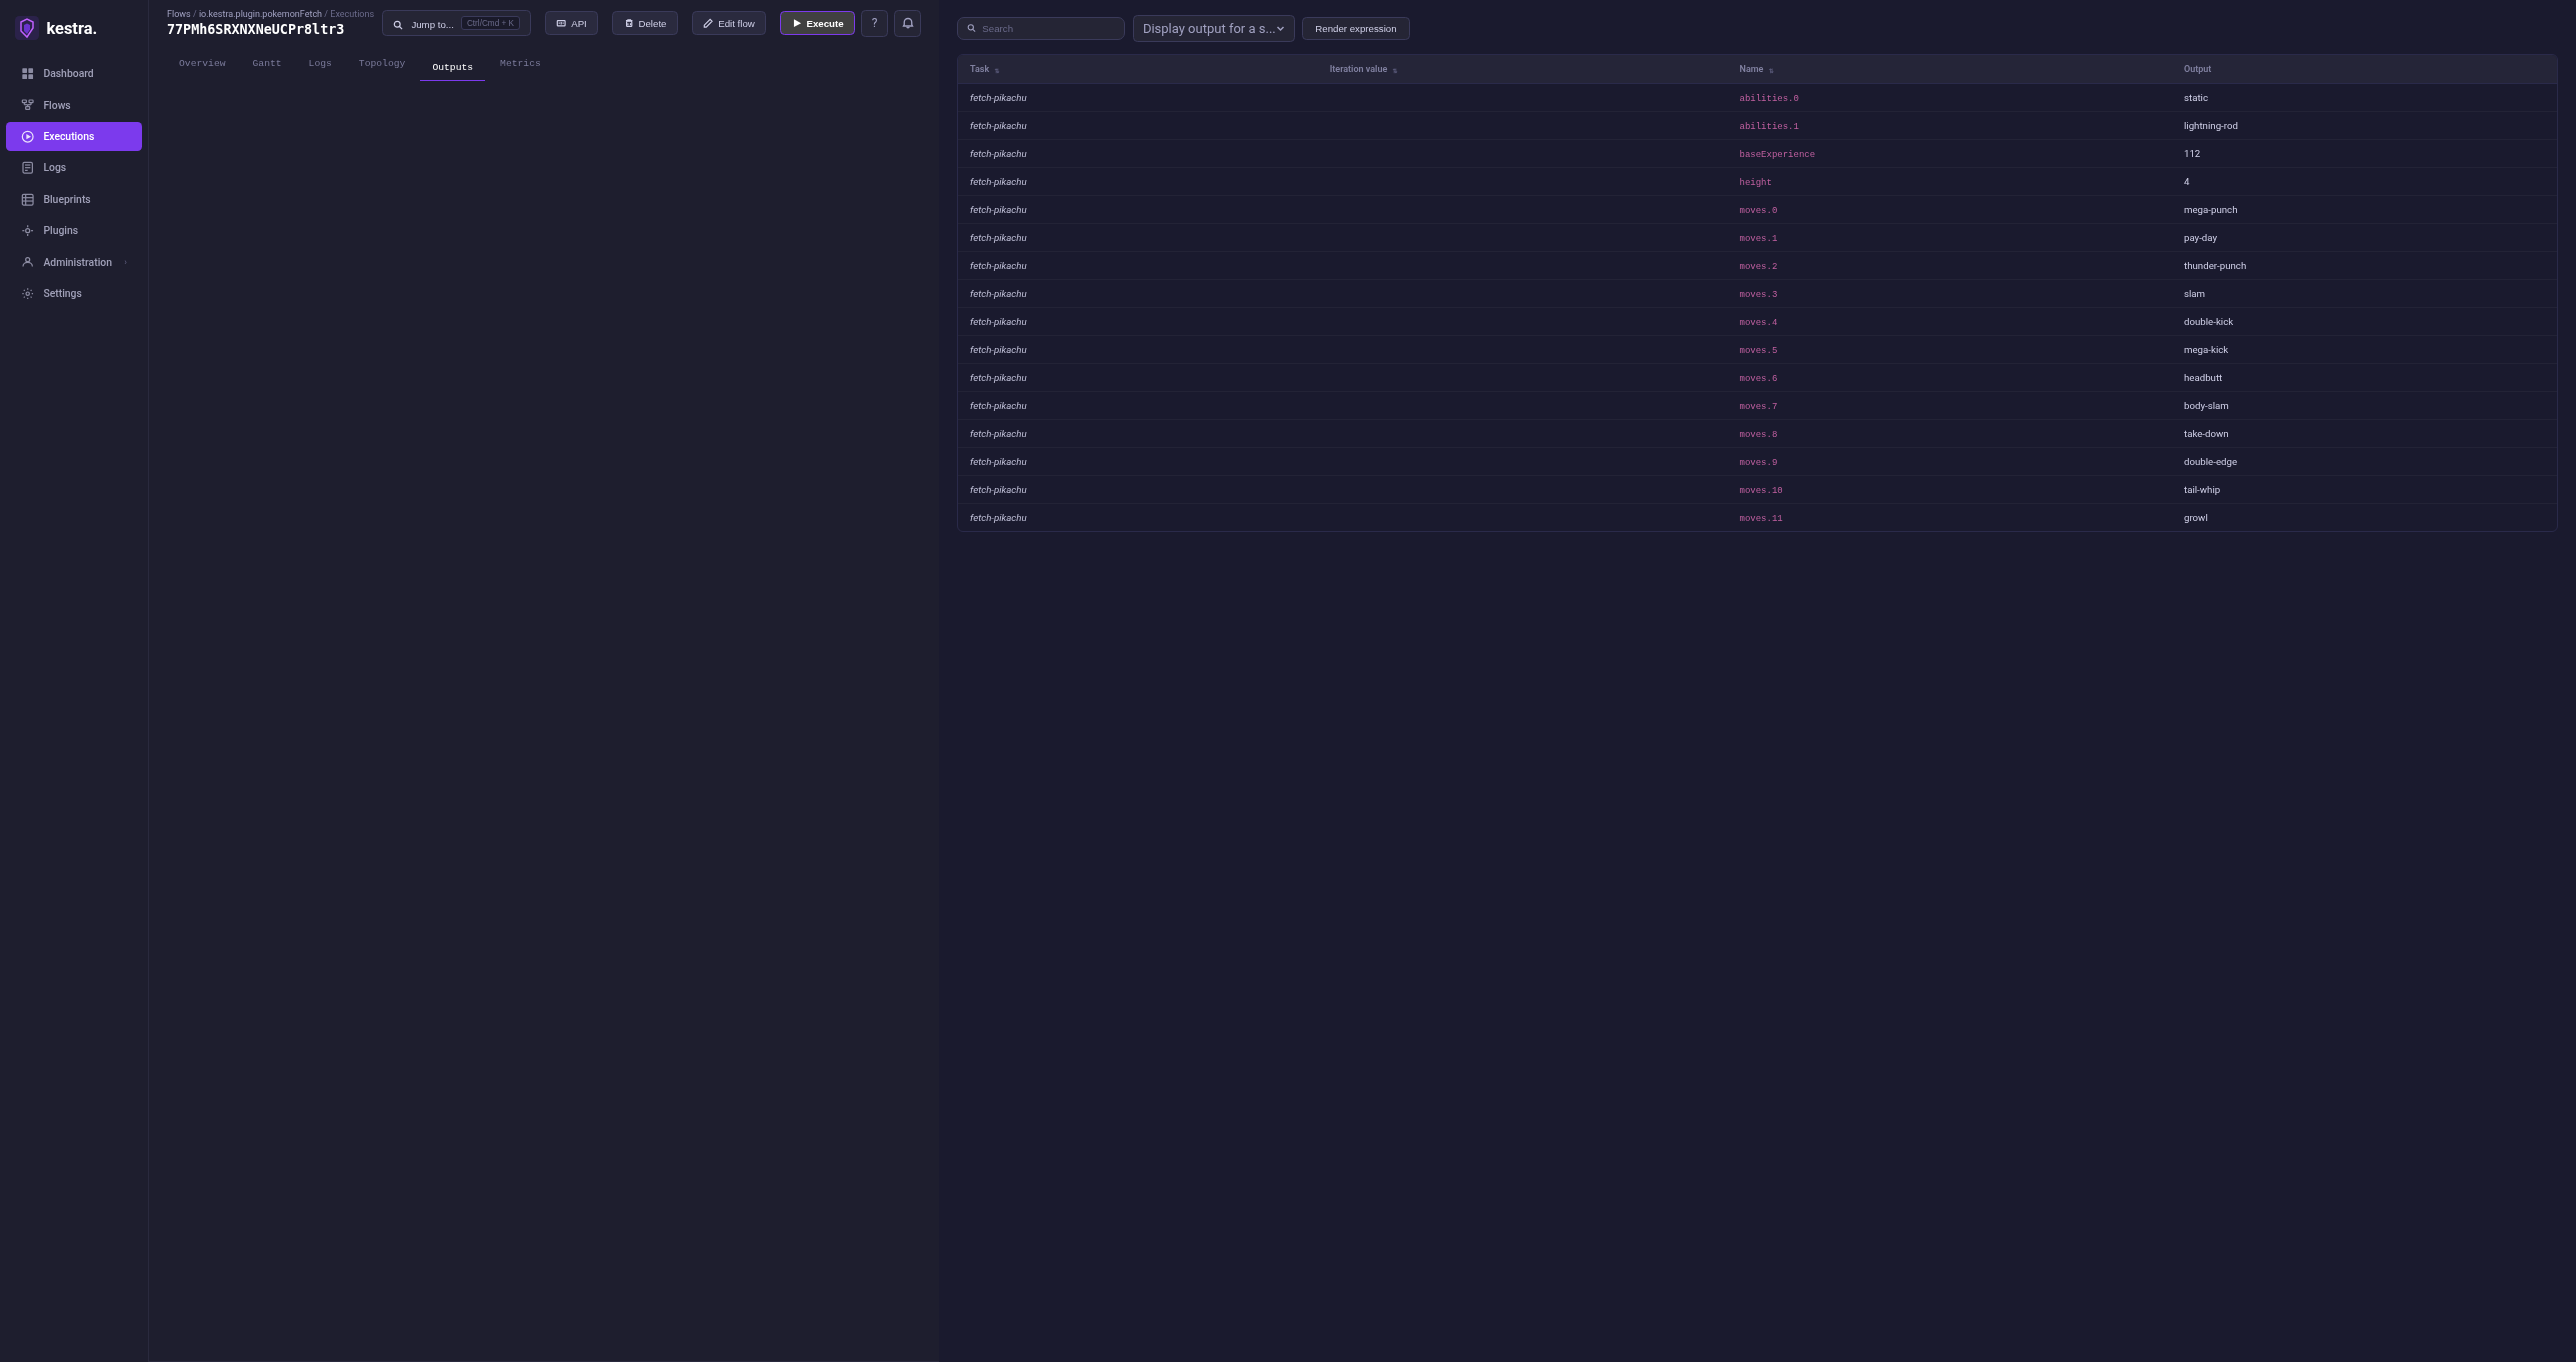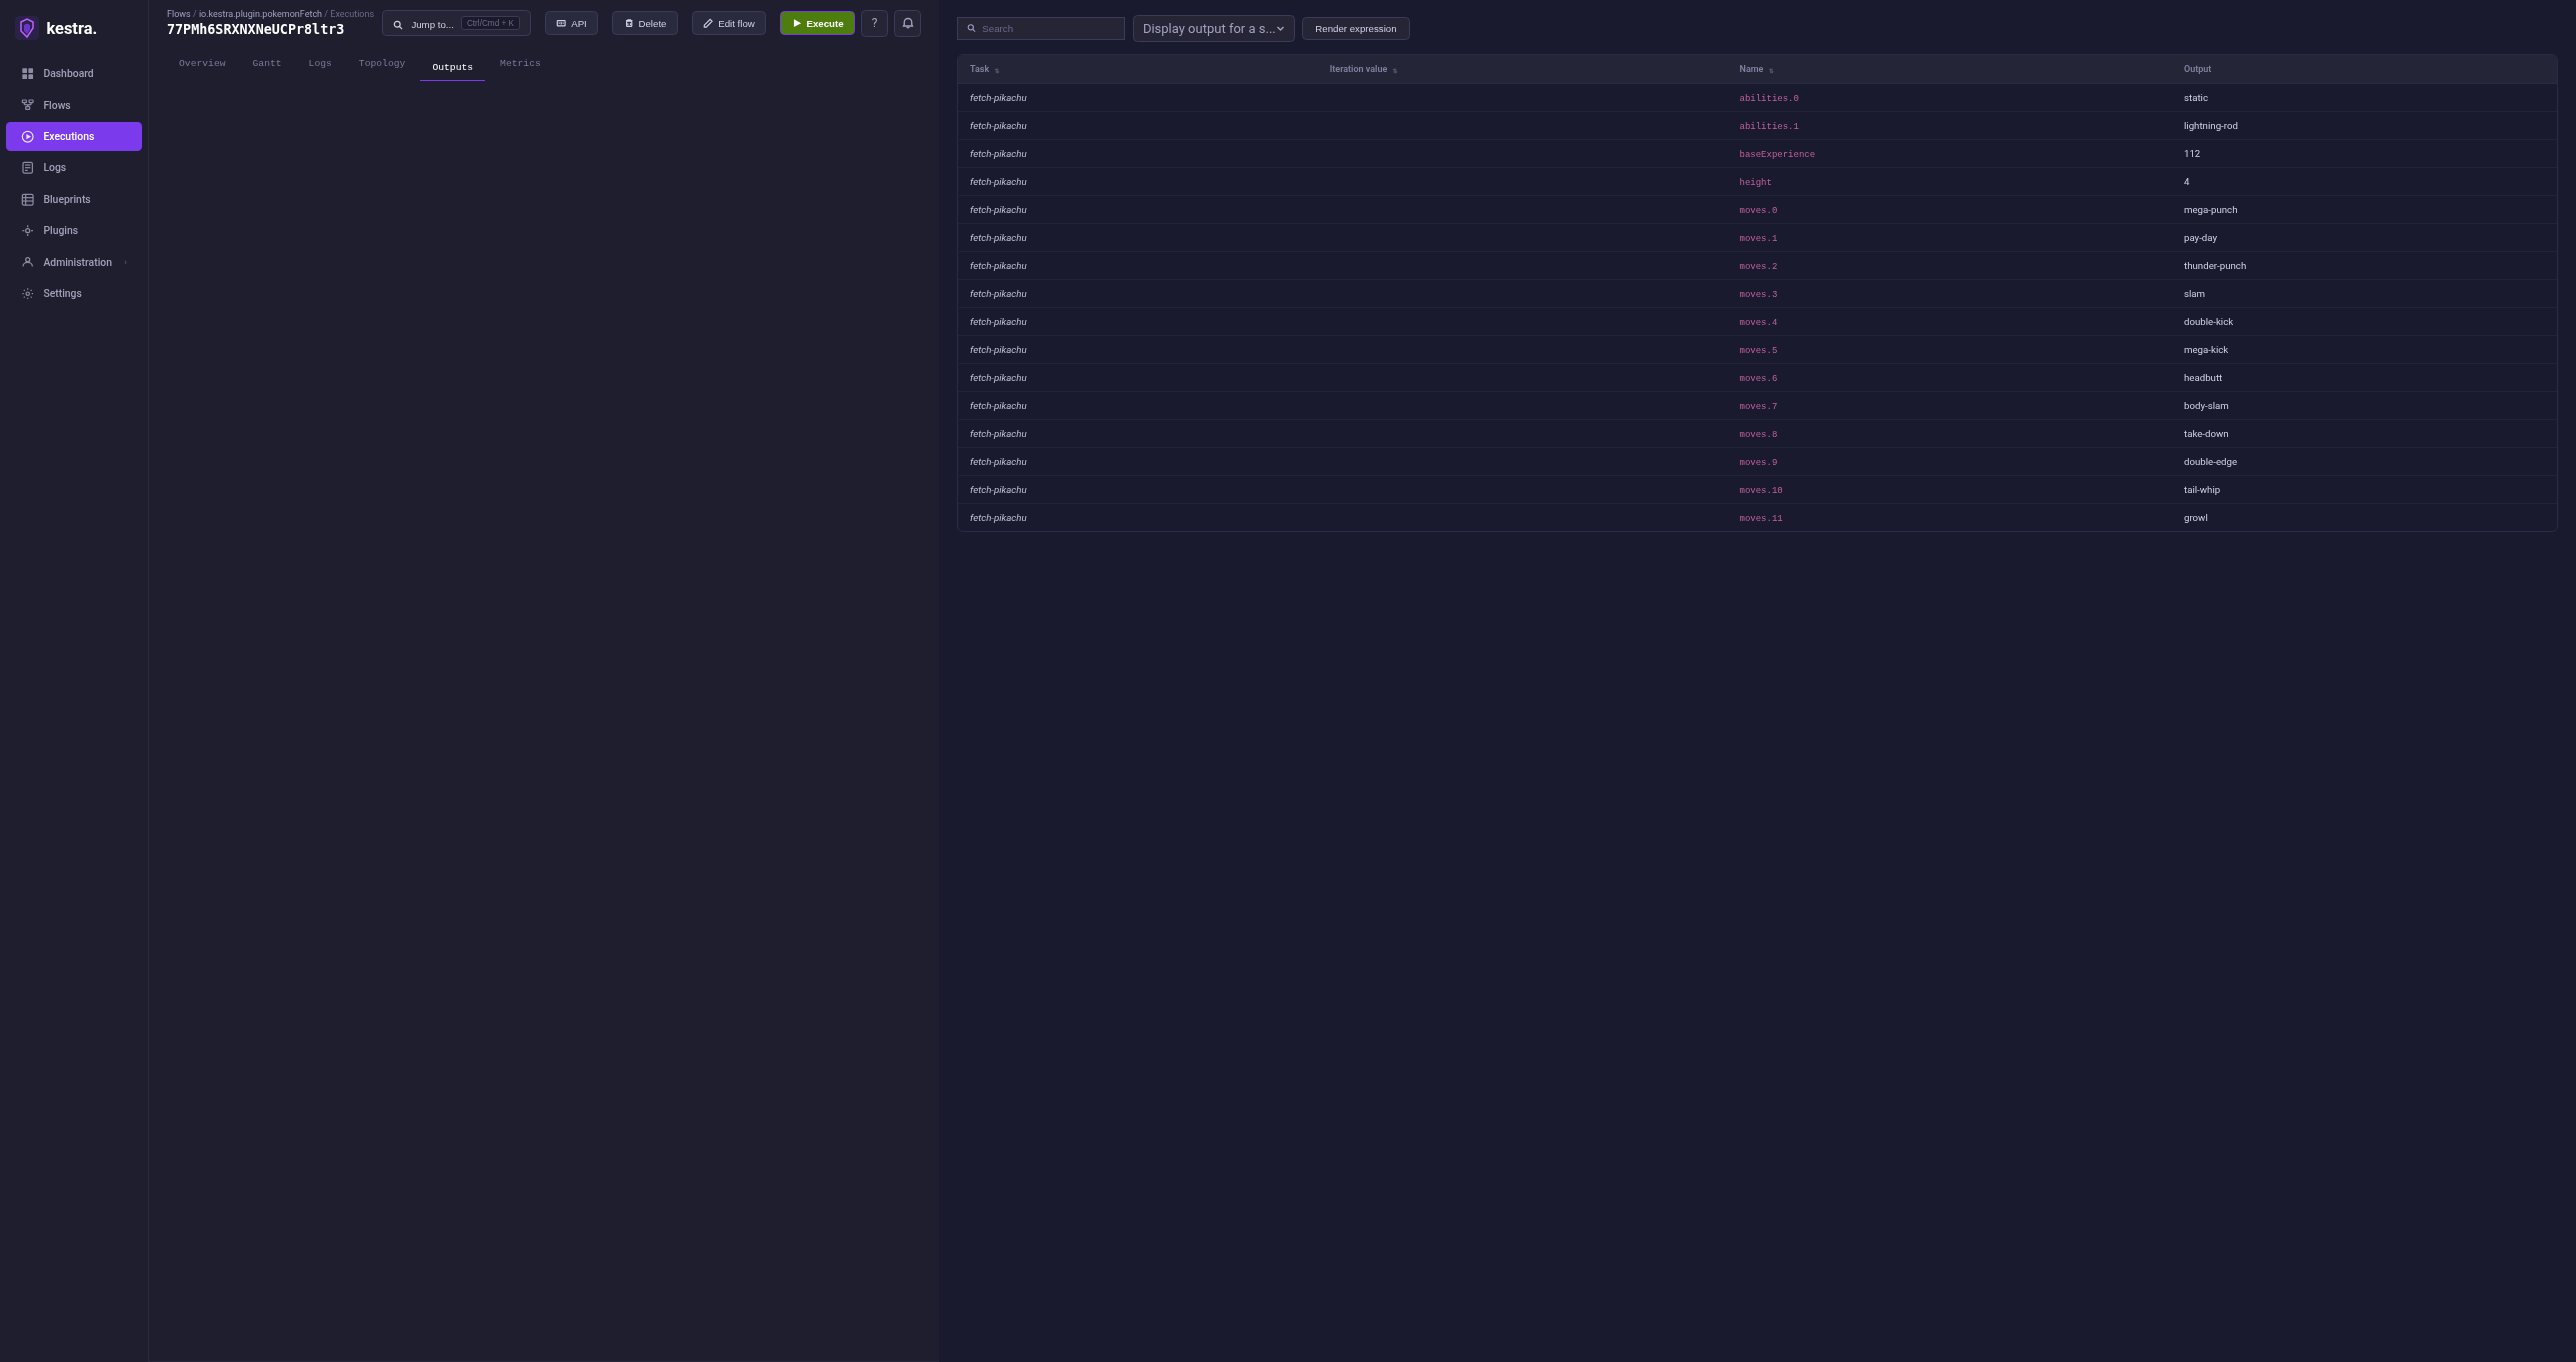--- a/index.html
+++ b/index.html
@@ -130,21 +130,21 @@
     }
     .btn-jump .shortcut {
       font-size: 8.2px;
       color: #6a6a8a;
       background: #1a1a2a;
       padding: 1.5px 4.5px;
       border-radius: 3px;
       border: 0.7px solid #3a3a5a;
     }
     .btn-execute {
-      background: #4d7c0f;
+      background: #404040;
       border-color: #7c3aed;
       color: #fff;
       font-weight: 600;
     }
 
     
     .tabs {
       display: flex;
       align-items: center;
       gap: 3px;
@@ -180,21 +180,21 @@
       align-items: center;
       gap: 7.5px;
       margin-bottom: 12px;
     }
     .search-box {
       display: flex;
       align-items: center;
       gap: 6px;
       background: #252535;
       border: 0.7px solid #3a3a5a;
-      border-radius: 0;
+      border-radius: 7px;
       padding: 5.2px 9px;
       color: #a0a0c0;
       font-size: 9.7px;
       min-width: 112px;
     }
     .search-box input {
       background: none;
       border: none;
       outline: none;
       color: #d0d0e8;

